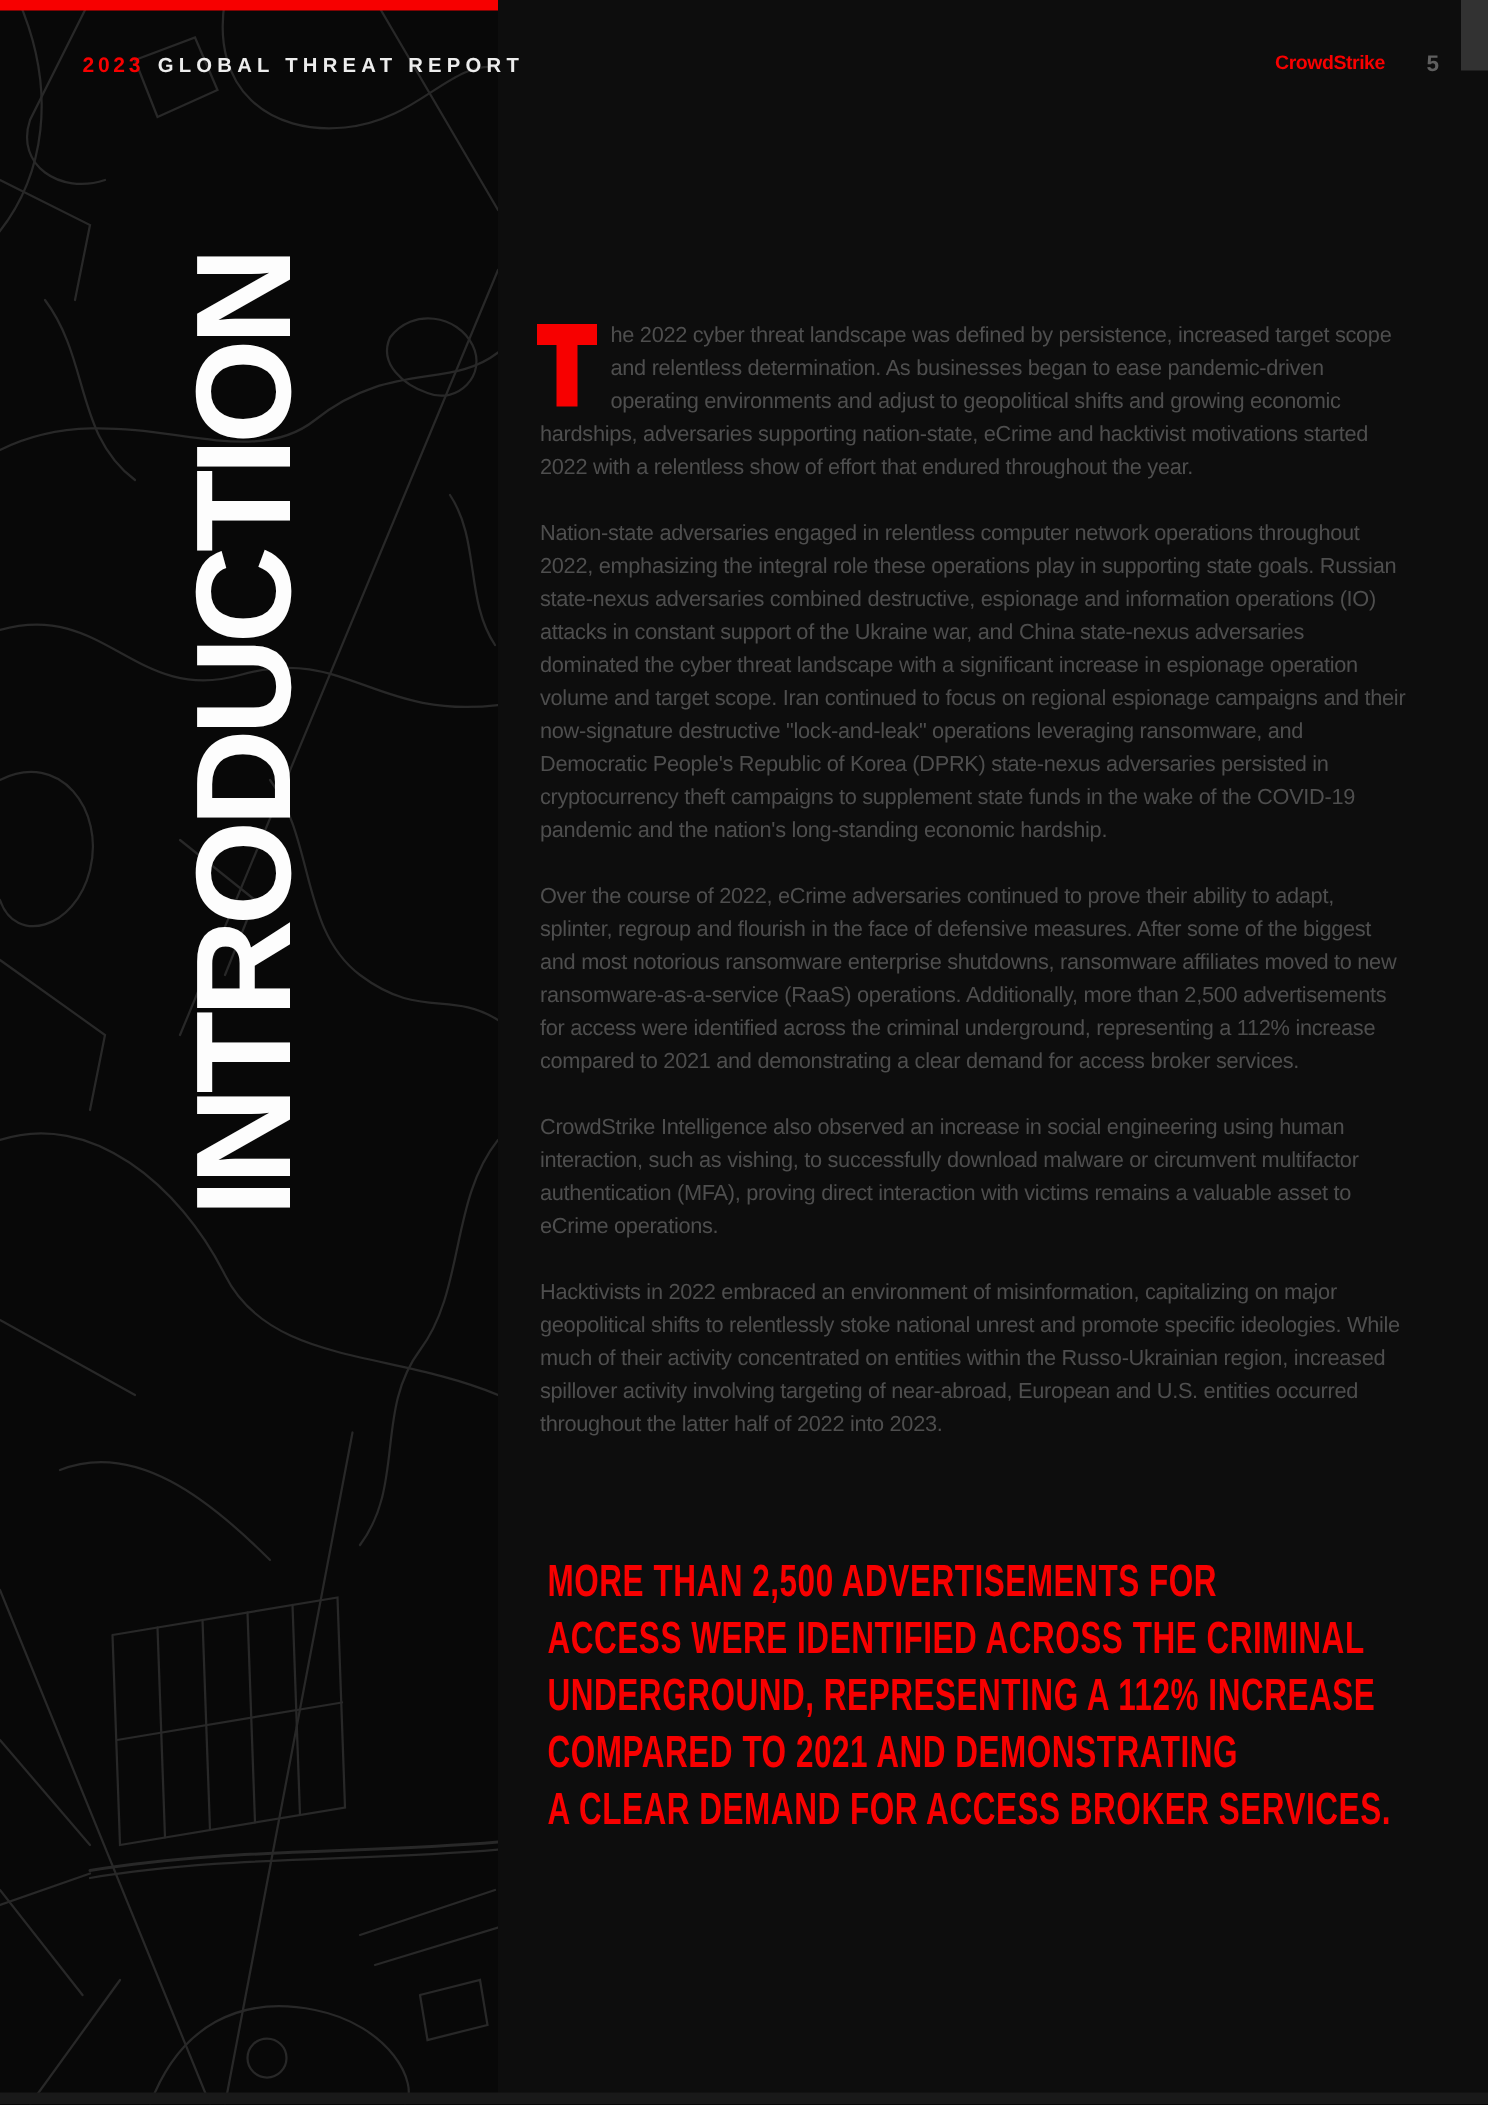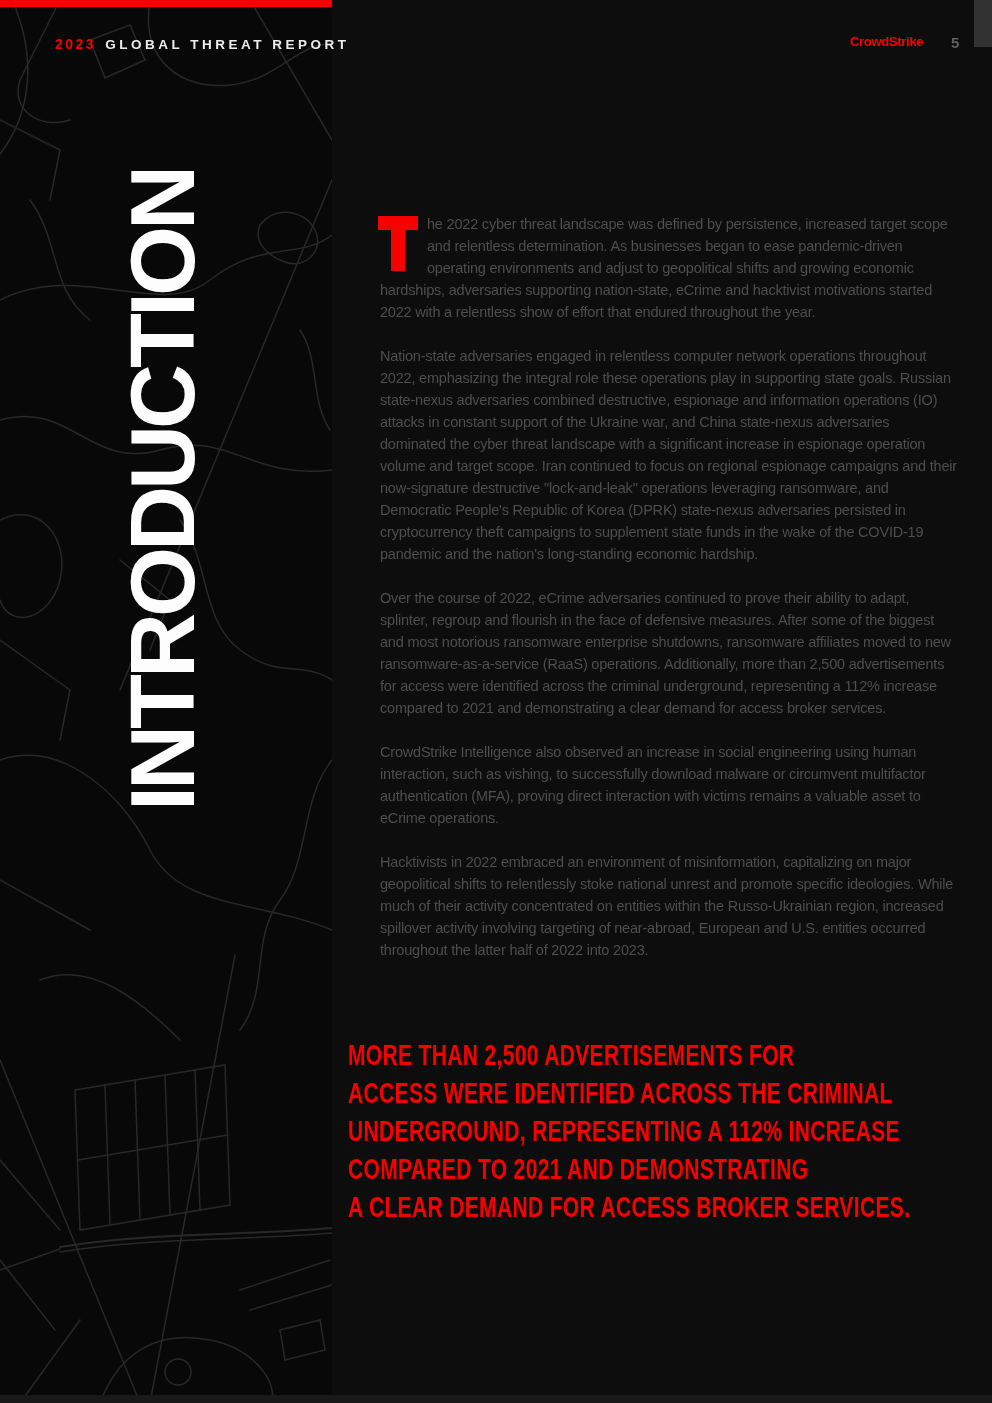--- a/index.html
+++ b/index.html
@@ -28,30 +28,30 @@
   .corner-tab{position:absolute;left:974px;top:0;width:18px;height:47px;background:#323232;z-index:5;}
   
   .vertical-title{
     position:absolute;left:112px;top:811px;width:600px;height:102px;
     transform:rotate(-90deg);transform-origin:0 0;
     font-weight:700;font-size:90px;line-height:102px;letter-spacing:-4px;
     color:#fdfdfd;text-align:center;white-space:nowrap;z-index:3;
   }
   
   .article{position:absolute;left:360px;top:213px;width:578px;z-index:3;
-    color:var(--body-gray);font-size:14.5px;line-height:22px;letter-spacing:-0.2px;margin-left:20px;}
+    color:var(--body-gray);font-size:14.5px;line-height:22px;letter-spacing:-0.2px;}
   .article p{margin:0 0 22px 0;}
   .dropcap{
     float:left;width:40px;height:55px;margin:3px 9px 0 -2px;
     position:relative;font-size:0;color:transparent;
   }
   .dropcap::before{content:"";position:absolute;left:0;top:0;width:40px;height:14px;background:var(--red);}
   .dropcap::after{content:"";position:absolute;left:13px;top:0;width:14px;height:55px;background:var(--red);}
   
-  .pull-quote{position:absolute;left:348px;top:1036px;width:600px;z-index:3;}
+  .pull-quote{position:absolute;left:365px;top:1036px;width:600px;z-index:3;}
   .pq-line{
     height:38px;line-height:38px;white-space:nowrap;
     transform:scaleX(0.7);transform-origin:0 50%;
     color:var(--red);font-weight:700;font-size:30px;letter-spacing:0.5px;
   }
   .bottom-strip{position:absolute;left:0;bottom:0;width:992px;height:8px;background:#191919;z-index:2;}
 </style>
 </head>
 <body>
 

